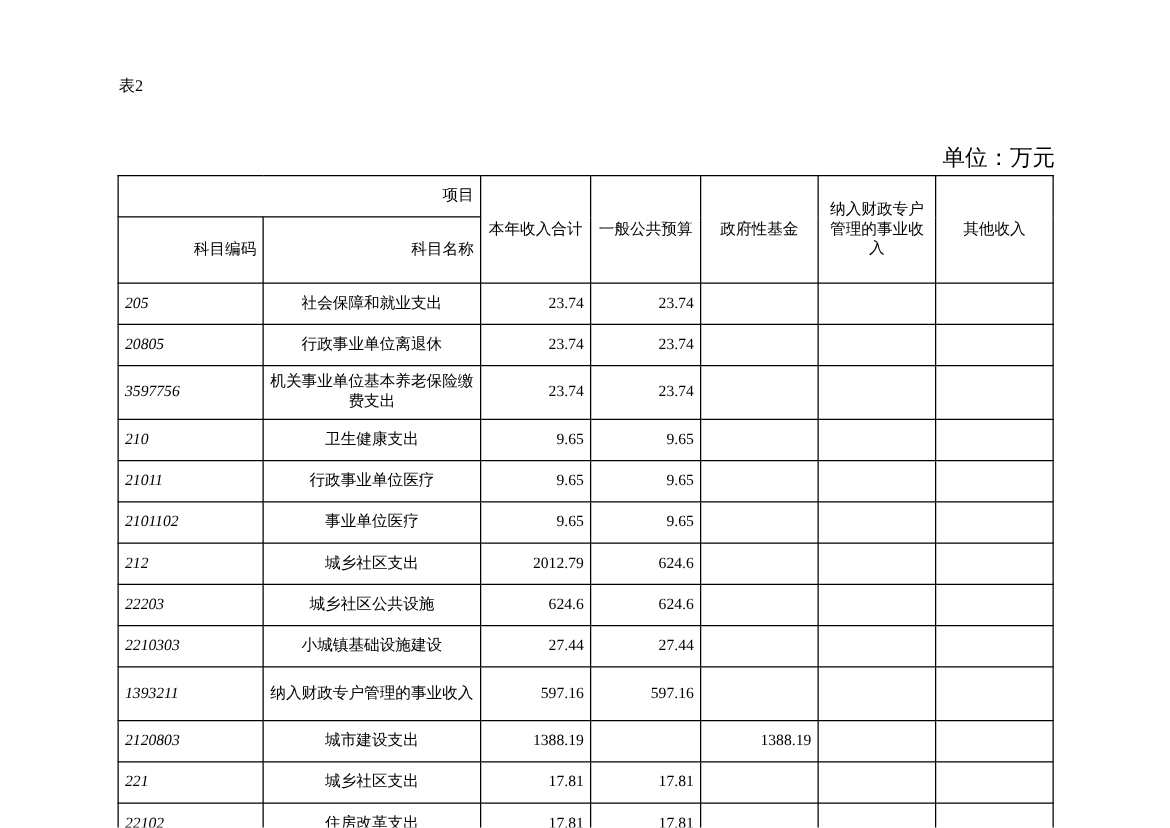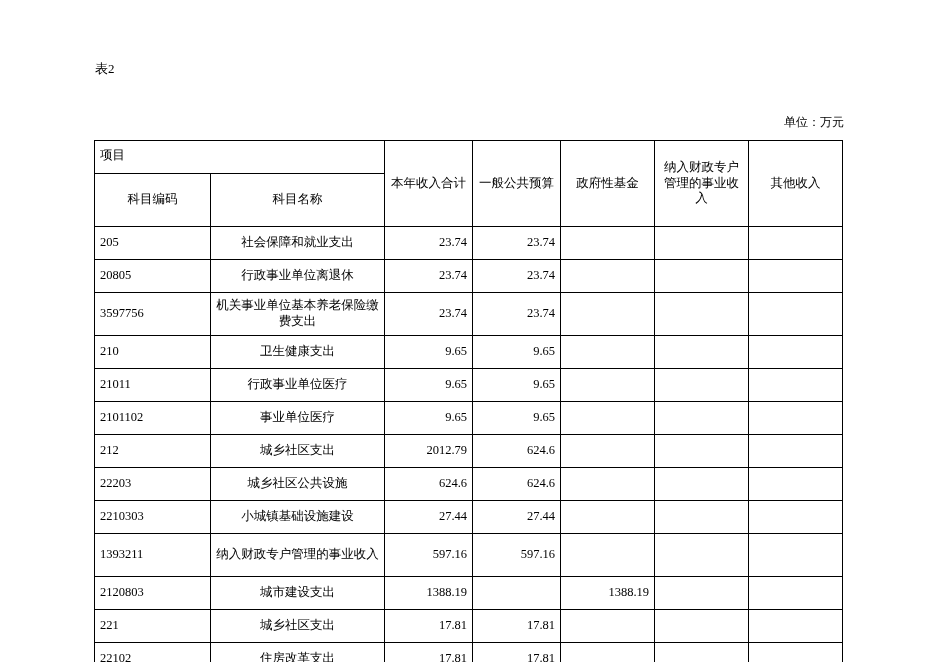--- a/index.html
+++ b/index.html
@@ -37,47 +37,46 @@
     text-align: center;
     font-size: 21px;
     font-weight: bold;
     font-family: "Liberation Serif", serif;
     letter-spacing: 1px;
   }
   .unit-label {
     position: absolute;
     right: 92px;
     top: 114px;
-    font-size: 12px;
+    font-size: 18px;
     font-family: "Liberation Serif", serif;
   }
   table.budget {
     position: absolute;
     left: 94px;
     top: 140px;
     border-collapse: collapse;
     table-layout: fixed;
     width: 748px;
     font-size: 12.5px;
     font-family: "Liberation Serif", serif;
   }
   table.budget td, table.budget th {
     border: 1px solid #000000;
     padding: 0 5px;
     vertical-align: middle;
     font-weight: normal;
     line-height: 1.25;
   }
   .hdr-item {
-    text-align: left;
+    text-align: right;
     height: 32px;
-    font-family: Liberation Mono, monospace;
   }
   .hdr-sub {
-    text-align: center;
+    text-align: right;
     height: 52px;
   }
   .hdr-tall {
     text-align: center;
     height: 84px;
   }
   .col-code { width: 116px; }
   .col-name { width: 174px; }
   .col-total { width: 88px; }
   .col-public { width: 88px; }
@@ -87,20 +86,21 @@
 
   .row-body td {
     height: 32px;
   }
   .row-tall td {
     height: 42px;
   }
   .cell-code {
     text-align: left;
     padding-left: 7px;
+    font-style: italic;
   }
   .cell-name {
     text-align: center;
   }
   .cell-num {
     text-align: right;
     padding-right: 7px;
   }
   .wrap2 {
     line-height: 1.2;

